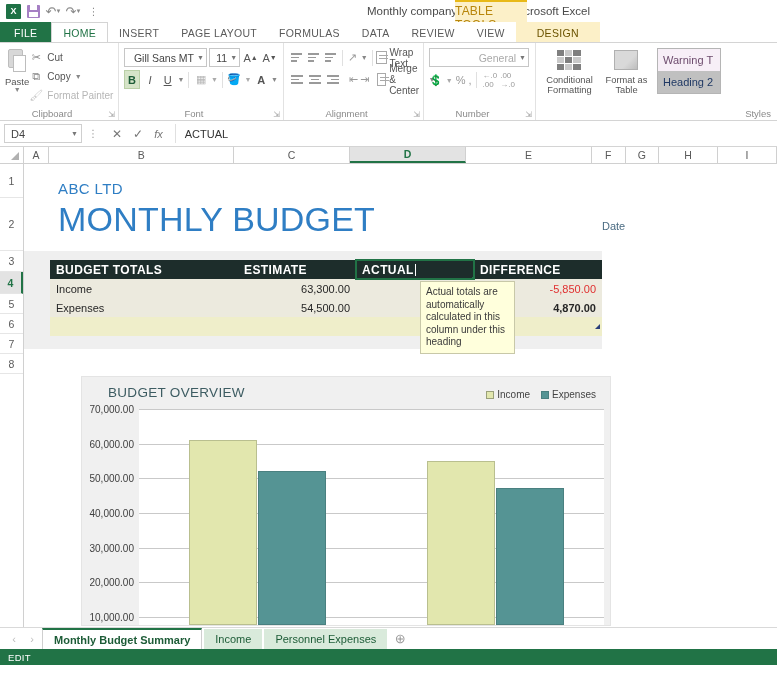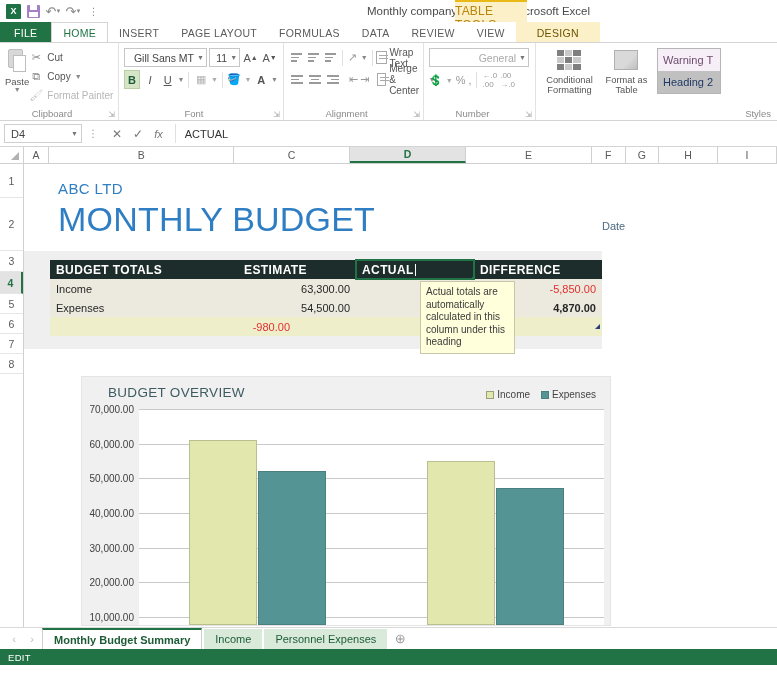--- a/index.html
+++ b/index.html
@@ -511,21 +511,20 @@
 
         <div class="btrow r-body r2">
           <div class="bc c-b">Expenses</div>
           <div class="bc c-c">54,500.00</div>
           <div class="bc c-d"></div>
           <div class="bc c-e pos">4,870.00</div>
         </div>
 
         <div class="btrow r-body r3">
           <div class="bc c-d"></div>
-          <div class="bc c-e neg">-980.00</div>
         </div>
       </div>
 
       <div class="tooltip">Actual totals are automatically calculated in this column under this heading</div>
       <div class="redtri"></div>
 
       <div class="chart">
         <div class="chart-title">BUDGET OVERVIEW</div>
         <div class="legend">
           <div class="lgi">

